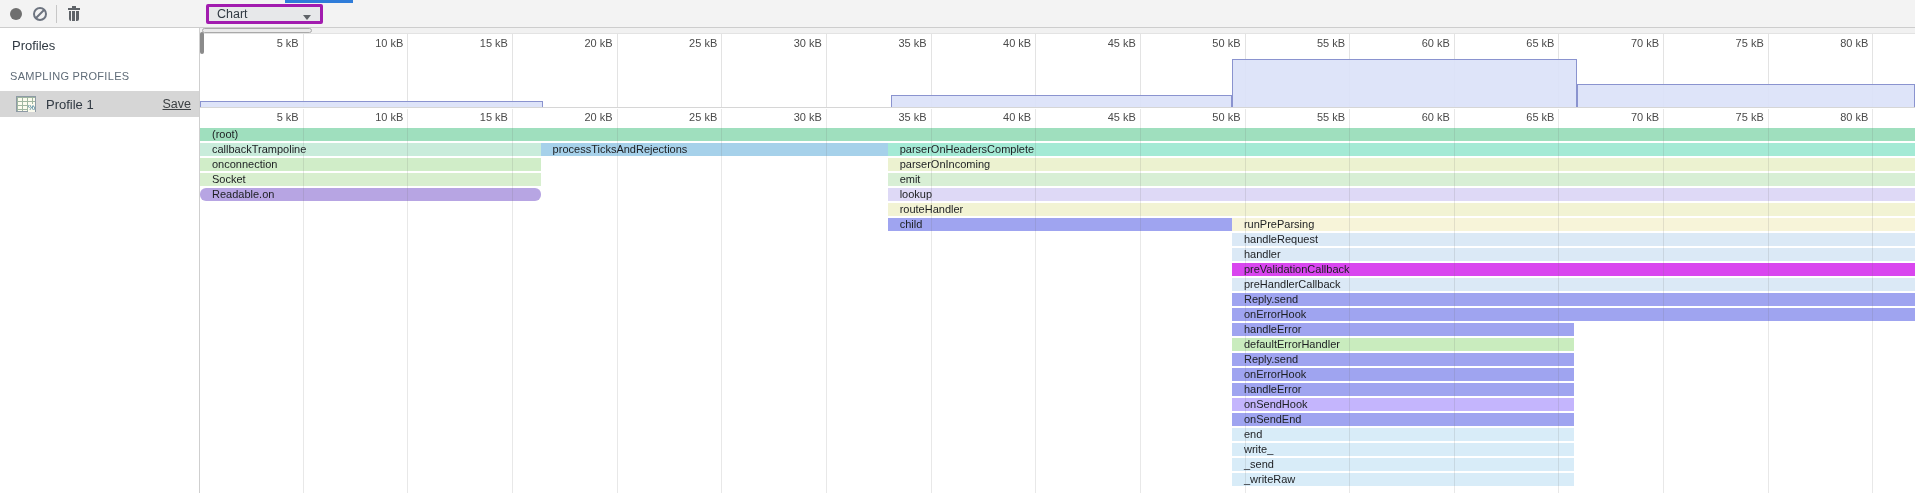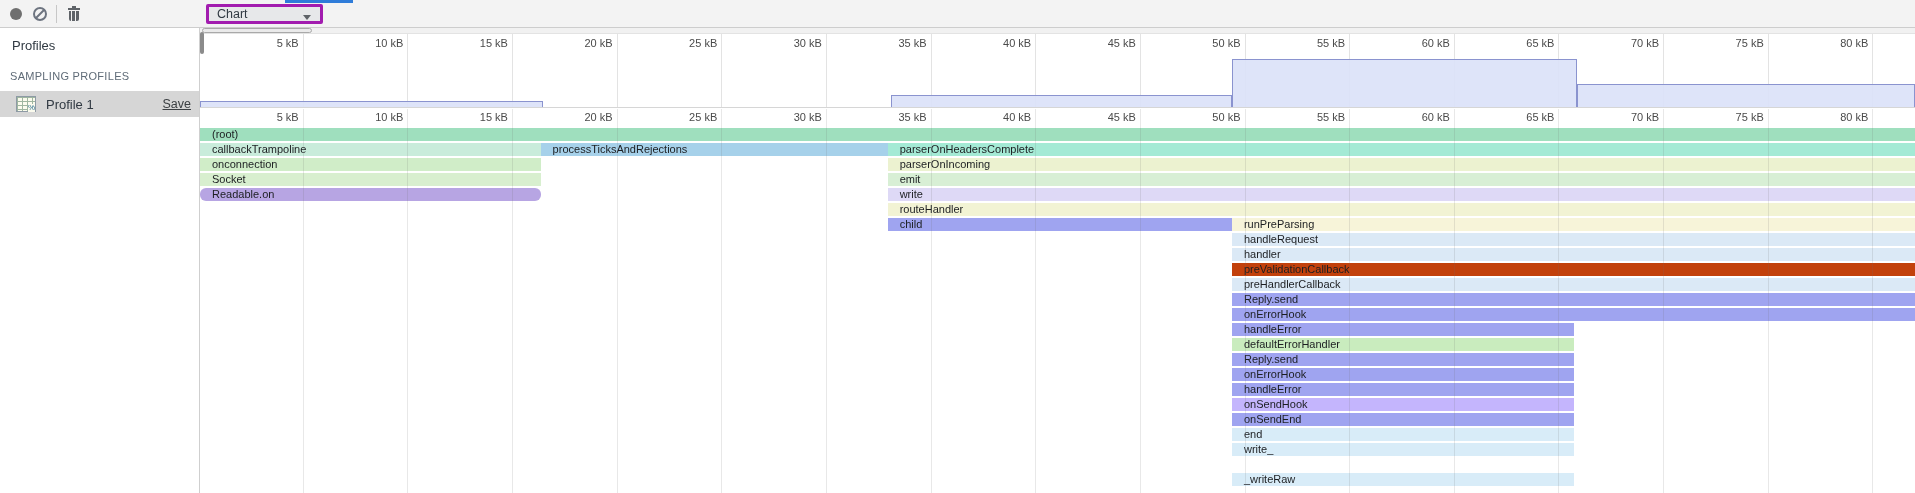--- a/index.html
+++ b/index.html
@@ -214,36 +214,37 @@
         <div class="flamegrid" style="left: 1672.4px;"></div>
         <div class="bar" style="left: 0px; width: 1715px; top: 19px; background: rgb(159, 223, 190);">(root)</div>
         <div class="bar" style="left: 0px; width: 340.624px; top: 34px; background: rgb(201, 236, 219);">callbackTrampoline</div>
         <div class="bar" style="left: 340.624px; width: 347.019px; top: 34px; background: rgb(166, 209, 234);">processTicksAndRejections</div>
         <div class="bar" style="left: 687.644px; width: 1027.36px; top: 34px; background: rgb(164, 234, 213);">parserOnHeadersComplete</div>
         <div class="bar" style="left: 0px; width: 340.624px; top: 49px; background: rgb(208, 237, 200);">onconnection</div>
         <div class="bar" style="left: 687.644px; width: 1027.36px; top: 49px; background: rgb(236, 242, 208);">parserOnIncoming</div>
         <div class="bar" style="left: 0px; width: 340.624px; top: 64px; background: rgb(216, 239, 207);">Socket</div>
         <div class="bar" style="left: 687.644px; width: 1027.36px; top: 64px; background: rgb(216, 239, 213);">emit</div>
         <div class="bar" style="left: 0px; width: 340.624px; top: 79px; background: rgb(183, 165, 227); border-radius: 6px;">Readable.on</div>
-        <div class="bar" style="left: 687.644px; width: 1027.36px; top: 79px; background: rgb(222, 217, 246);">write</div>
+        <div class="bar" style="left: 687.644px; width: 1027.36px; top: 79px; background: rgb(222, 217, 246);">lookup</div>
         <div class="bar" style="left: 687.644px; width: 1027.36px; top: 94px; background: rgb(242, 243, 212);">routeHandler</div>
         <div class="bar dotted" style="left: 687.644px; width: 344.298px; top: 109px; background: rgb(159, 164, 240);">child</div>
         <div class="bar" style="left: 1031.94px; width: 683.058px; top: 109px; background: rgb(247, 244, 217);">runPreParsing</div>
         <div class="bar" style="left: 1031.94px; width: 683.058px; top: 124px; background: rgb(219, 233, 246);">handleRequest</div>
         <div class="bar" style="left: 1031.94px; width: 683.058px; top: 139px; background: rgb(219, 233, 246);">handler</div>
-        <div class="bar" style="left: 1031.94px; width: 683.058px; top: 154px; background: #c2410c;">preValidationCallback</div>
+        <div class="bar" style="left: 1031.94px; width: 683.058px; top: 154px; background: #d946ef;">preValidationCallback</div>
         <div class="bar" style="left: 1031.94px; width: 683.058px; top: 169px; background: rgb(219, 233, 246);">preHandlerCallback</div>
         <div class="bar" style="left: 1031.94px; width: 683.058px; top: 184px; background: rgb(159, 164, 240);">Reply.send</div>
         <div class="bar" style="left: 1031.94px; width: 683.058px; top: 199px; background: rgb(159, 164, 240);">onErrorHook</div>
         <div class="bar" style="left: 1031.94px; width: 342.205px; top: 214px; background: rgb(159, 164, 240);">handleError</div>
         <div class="bar" style="left: 1031.94px; width: 342.205px; top: 229px; background: rgb(201, 236, 190);">defaultErrorHandler</div>
         <div class="bar" style="left: 1031.94px; width: 342.205px; top: 244px; background: rgb(159, 164, 240);">Reply.send</div>
         <div class="bar" style="left: 1031.94px; width: 342.205px; top: 259px; background: rgb(159, 164, 240);">onErrorHook</div>
         <div class="bar" style="left: 1031.94px; width: 342.205px; top: 274px; background: rgb(159, 164, 240);">handleError</div>
         <div class="bar" style="left: 1031.94px; width: 342.205px; top: 289px; background: #c4b5fd;">onSendHook</div>
         <div class="bar" style="left: 1031.94px; width: 342.205px; top: 304px; background: rgb(159, 164, 240);">onSendEnd</div>
         <div class="bar" style="left: 1031.94px; width: 342.205px; top: 319px; background: rgb(216, 236, 248);">end</div>
         <div class="bar" style="left: 1031.94px; width: 342.205px; top: 334px; background: rgb(216, 236, 248);">write_</div>
+        <div class="bar" style="left: 1031.94px; width: 342.205px; top: 349px; background: rgb(216, 236, 248);">_send</div>
         <div class="bar" style="left: 1031.94px; width: 342.205px; top: 364px; background: rgb(216, 236, 248);">_writeRaw</div>
       </div>
   </div>
 
 </div>
 
 </body></html>

